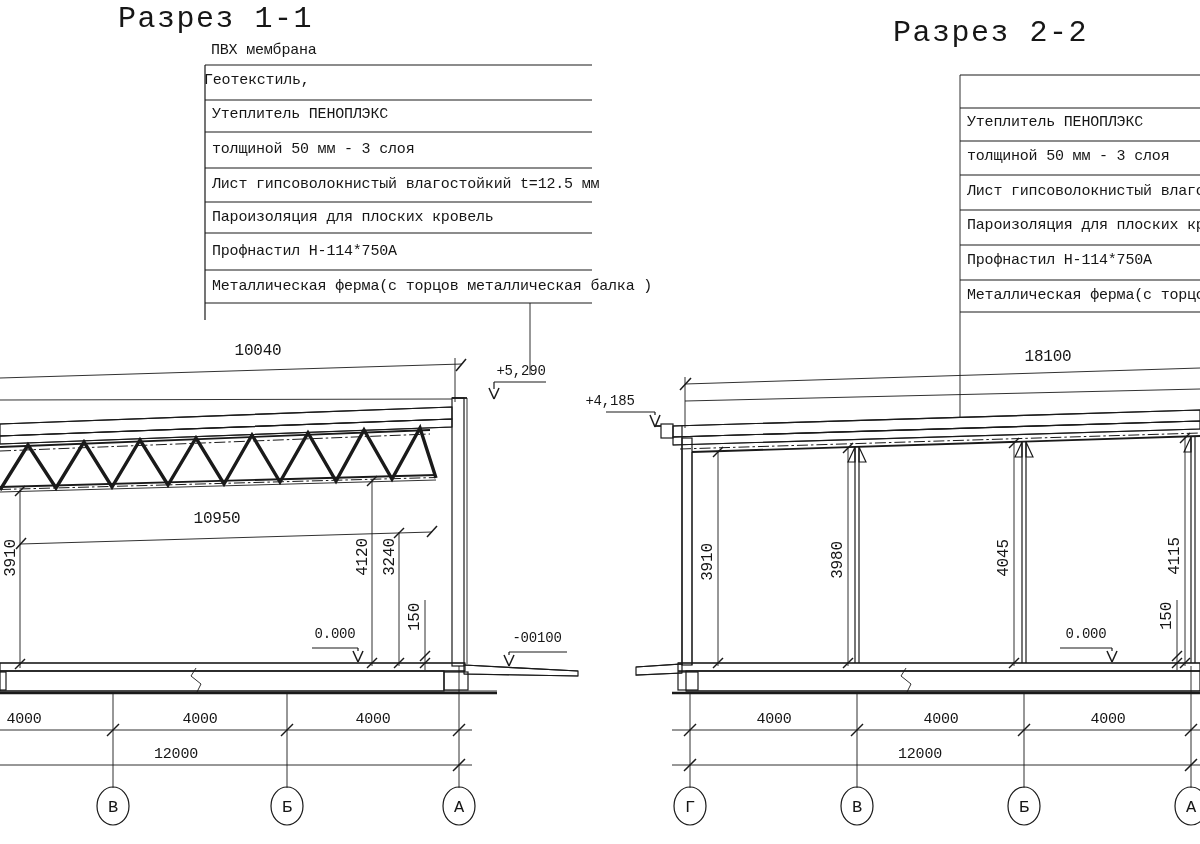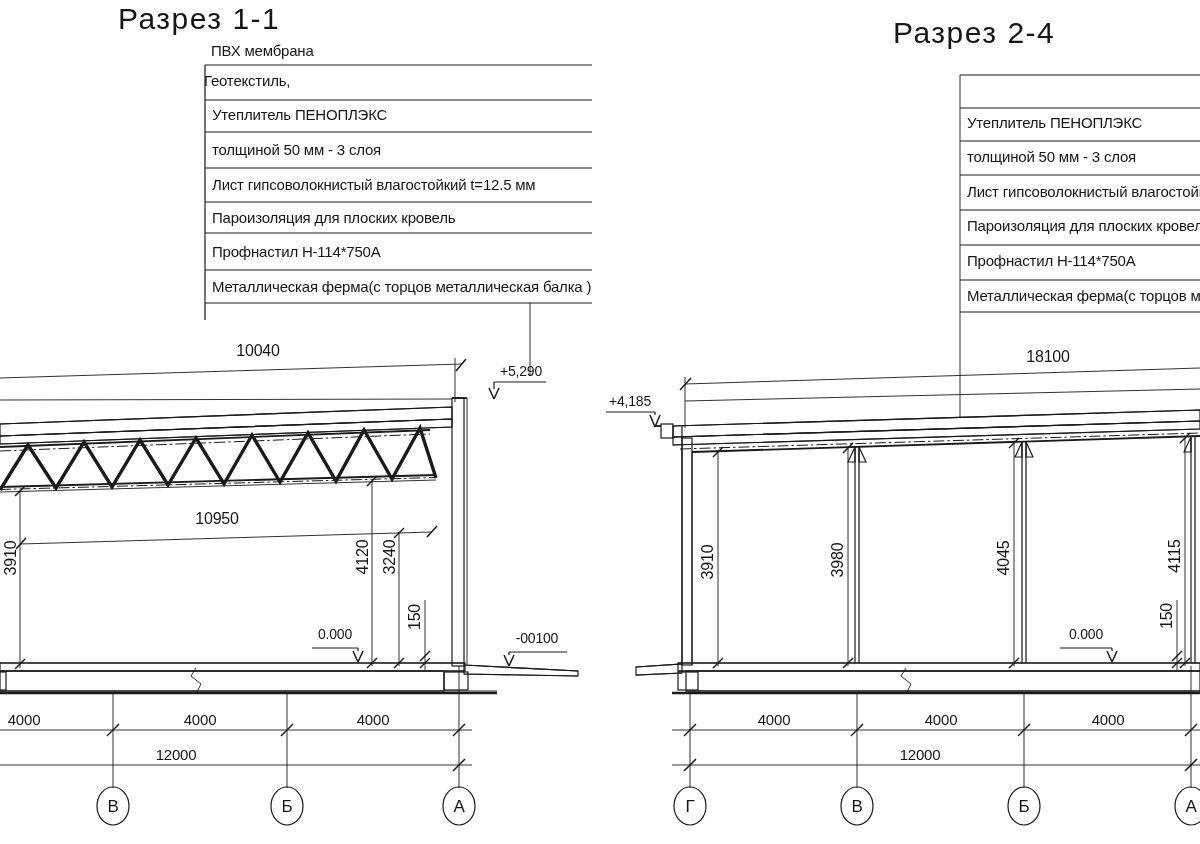--- a/index.html
+++ b/index.html
@@ -1,17 +1,17 @@
 <!DOCTYPE html>
 <html><head>
 <meta charset="utf-8">
 <style>
   html,body{margin:0;padding:0;background:#fff;}
   #stage{position:relative;width:1200px;height:844px;background:#fff;overflow:hidden;
-         font-family:Liberation Sans, sans-serif;color:#161616;}
+         font-family:Liberation Mono, monospace;color:#161616;}
   #stage svg{position:absolute;left:0;top:0;}
   svg line,svg path,svg polyline,svg polygon,svg rect,svg circle,svg ellipse{
     stroke:#1a1a1a;fill:none;stroke-width:1.2;}
   .thin{stroke-width:0.9;}
   .med{stroke-width:1.8;}
   .thick{stroke-width:3.4;}
   .ground{stroke-width:2.6;}
   .tick{stroke-width:1.5;}
   .dashdot{stroke-dasharray:11 3 2.5 3;stroke-width:1;}
   .nofill{fill:none;}
@@ -310,31 +310,31 @@
 
 <span class="t ctr" style="left:24px;top:711px">4000</span>
 <span class="t ctr" style="left:200px;top:711px">4000</span>
 <span class="t ctr" style="left:373px;top:711px">4000</span>
 <span class="t ctr" style="left:176px;top:746px">12000</span>
 
 <span class="t axlbl" style="left:113px;top:807px">В</span>
 <span class="t axlbl" style="left:287px;top:807px">Б</span>
 <span class="t axlbl" style="left:459px;top:807px">А</span>
 
-<span class="t title" style="left:893px;top:16px">Разрез 2-4</span>
+<span class="t title" style="left:893px;top:16px">Разрез 2-2</span>
 <span class="t" style="left:967px;top:82px"></span>
 <span class="t" style="left:967px;top:114px">Утеплитель ПЕНОПЛЭКС</span>
 <span class="t" style="left:967px;top:148px">толщиной 50 мм - 3 слоя</span>
 <span class="t" style="left:967px;top:183px">Лист гипсоволокнистый влагостойкий t=12.5 мм</span>
 <span class="t" style="left:967px;top:217px">Пароизоляция для плоских кровель</span>
 <span class="t" style="left:967px;top:252px">Профнастил Н-114*750А</span>
 <span class="t" style="left:967px;top:287px">Металлическая ферма(с торцов металлическая балка )</span>
 
 <span class="t dimtxt ctr" style="left:1048px;top:348px">18100</span>
-<span class="t lvl ctr" style="left:630px;top:393px">+4,185</span>
+<span class="t lvl ctr" style="left:610px;top:393px">+4,185</span>
 <span class="t dimtxt rot" style="left:708px;top:562px">3910</span>
 <span class="t dimtxt rot" style="left:838px;top:560px">3980</span>
 <span class="t dimtxt rot" style="left:1004px;top:558px">4045</span>
 <span class="t dimtxt rot" style="left:1175px;top:556px">4115</span>
 <span class="t dimtxt rot" style="left:1167px;top:616px">150</span>
 <span class="t lvl ctr" style="left:1086px;top:626px">0.000</span>
 
 <span class="t ctr" style="left:774px;top:711px">4000</span>
 <span class="t ctr" style="left:941px;top:711px">4000</span>
 <span class="t ctr" style="left:1108px;top:711px">4000</span>

